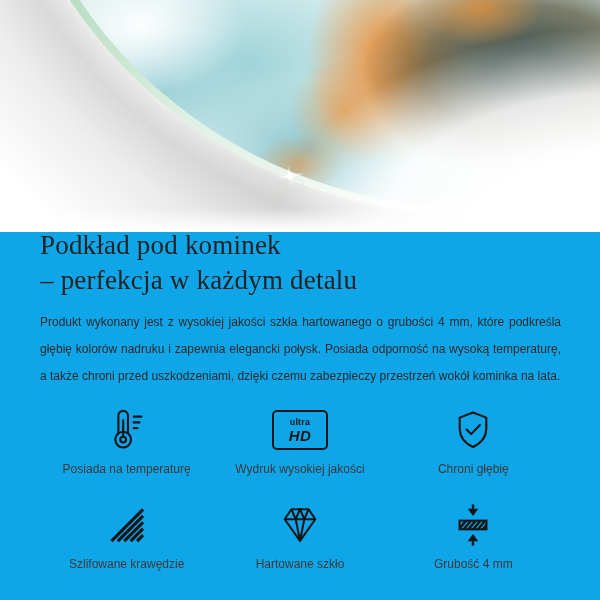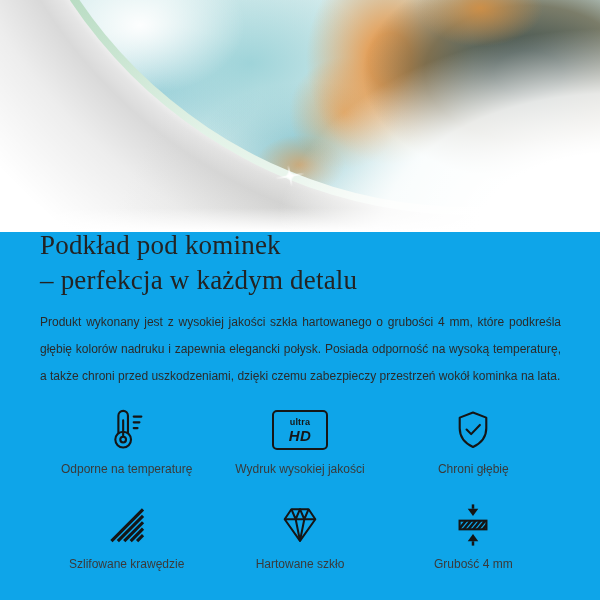--- a/index.html
+++ b/index.html
@@ -117,21 +117,21 @@
       <div class="feature">
         <div class="icon-box">
           <svg width="46" height="46" viewBox="0 0 48 48" fill="none" stroke="#151515" stroke-width="2.2" stroke-linecap="round">
             <path d="M15 27 V9 a5 5 0 0 1 10 0 V27"></path>
             <circle cx="20" cy="34" r="8.2"></circle>
             <circle cx="20" cy="34" r="3"></circle>
             <path d="M20 14 V30"></path>
             <path d="M31 10 H39 M31 16 H37 M31 22 H35"></path>
           </svg>
         </div>
-        <div class="label">Odporne na temperaturę</div>
+        <div class="label">Posiada na temperaturę</div>
       </div>
 
       <div class="feature">
         <div class="icon-box">
           <div class="uhd-box">
             <span class="uhd-top">ultra</span>
             <span class="uhd-bottom">HD</span>
           </div>
         </div>
         <div class="label">Wydruk wysokiej jakości</div>

